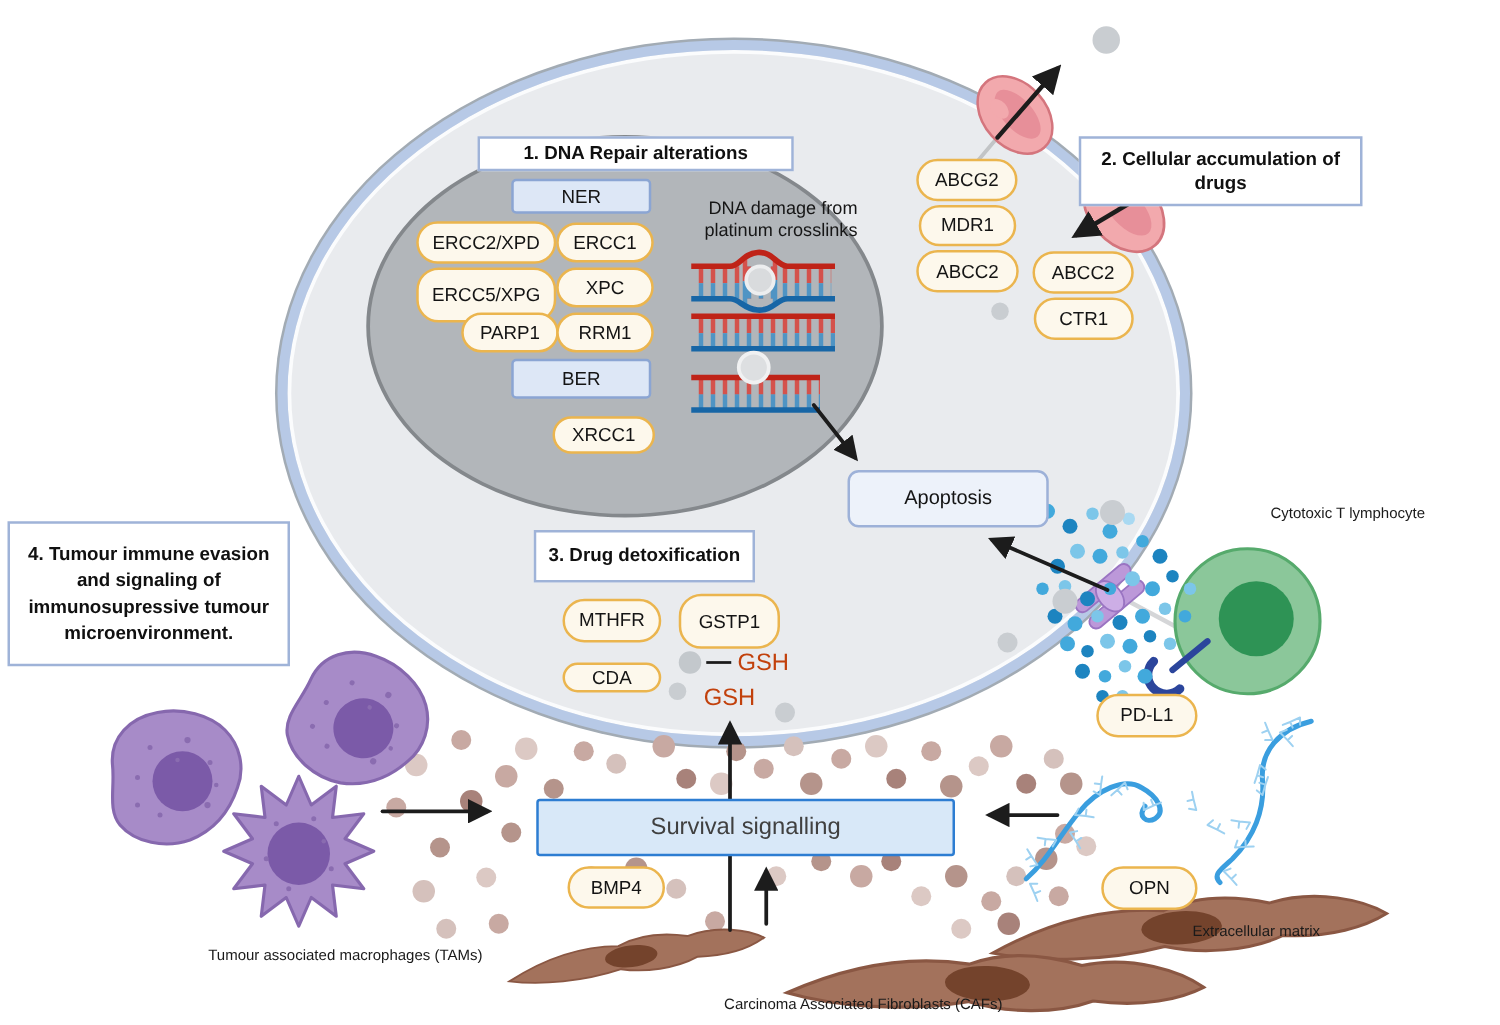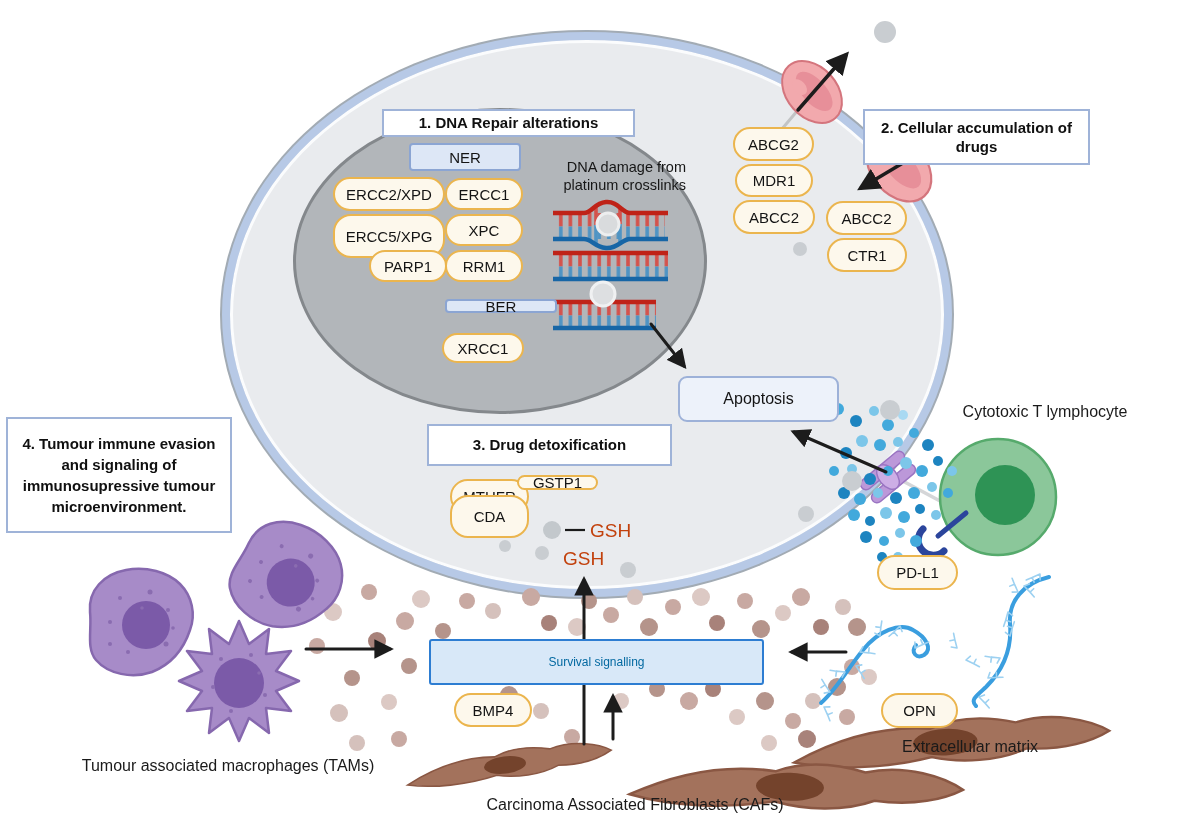--- a/index.html
+++ b/index.html
@@ -36,23 +36,23 @@
   .subbox {
     background: #dde7f6; border: 2px solid #8ba5d3; border-radius: 4px;
     font-size: 15px; color: #141414;
   }
   .apobox {
     background: #edf2fa; border: 2px solid #9db1d8; border-radius: 9px;
     font-size: 16px; color: #141414;
   }
   .survbox {
     background: #d8e8f8; border: 2.5px solid #2d7dd2; border-radius: 3px;
-    font-size: 12px; color: #0369a1;
-  }
-  .capt { position: absolute; font-size: 16px; color: #1a1a1a; text-align: center; }
+    font-size: 19px; color: #404040;
+  }
+  .capt { position: absolute; font-size: 12px; color: #1a1a1a; text-align: right; }
   .smalltxt { position: absolute; font-size: 19px; color: #c2410c; }
   .dnacapt { position: absolute; font-size: 14.5px; line-height: 1.25; text-align: right; color: #161616; }
 </style>
 </head>
 <body>
 
 <div class="canvas">
 
   <div class="cell-body"></div>
   <div class="nucleus"></div>
@@ -315,37 +315,37 @@
   </svg>
 
   <div class="lbl numbox" style="left:382px;top:109px;width:253px;height:28px;">1. DNA Repair alterations</div>
   <div class="lbl subbox" style="left:409px;top:143px;width:112px;height:28px;">NER</div>
   <div class="lbl pill" style="left:333px;top:177px;width:112px;height:34px;">ERCC2/XPD</div>
   <div class="lbl pill" style="left:445px;top:178px;width:78px;height:32px;">ERCC1</div>
   <div class="lbl pill" style="left:333px;top:214px;width:112px;height:44px;text-align:center;">ERCC5/XPG</div>
   <div class="lbl pill" style="left:445px;top:214px;width:78px;height:32px;">XPC</div>
   <div class="lbl pill" style="left:369px;top:250px;width:78px;height:32px;">PARP1</div>
   <div class="lbl pill" style="left:445px;top:250px;width:78px;height:32px;">RRM1</div>
-  <div class="lbl subbox" style="left:409px;top:299px;width:112px;height:14px;margin-left:36px;">BER</div>
+  <div class="lbl subbox" style="left:409px;top:287px;width:112px;height:32px;">BER</div>
   <div class="lbl pill" style="left:442px;top:333px;width:82px;height:30px;">XRCC1</div>
   <div class="dnacapt" style="left:534px;top:158px;width:152px;">DNA damage from platinum crosslinks</div>
 
   <div class="lbl numbox" style="left:863px;top:61px;width:227px;height:56px;padding:4px 10px;margin-top:48px;">2. Cellular accumulation of drugs</div>
   <div class="lbl pill" style="left:733px;top:127px;width:81px;height:34px;">ABCG2</div>
   <div class="lbl pill" style="left:735px;top:164px;width:78px;height:33px;">MDR1</div>
   <div class="lbl pill" style="left:733px;top:200px;width:82px;height:34px;">ABCC2</div>
   <div class="lbl pill" style="left:826px;top:201px;width:81px;height:34px;">ABCC2</div>
   <div class="lbl pill" style="left:827px;top:238px;width:80px;height:34px;">CTR1</div>
 
   <div class="lbl apobox" style="left:678px;top:376px;width:161px;height:46px;">Apoptosis</div>
 
-  <div class="lbl numbox" style="left:427px;top:424px;width:245px;height:42px;text-align:right;">3. Drug detoxification</div>
+  <div class="lbl numbox" style="left:427px;top:424px;width:177px;height:42px;text-align:right;">3. Drug detoxification</div>
   <div class="lbl pill" style="left:450px;top:479px;width:79px;height:35px;">MTHFR</div>
-  <div class="lbl pill" style="left:517px;top:475px;width:81px;height:15px;">GSTP1</div>
-  <div class="lbl pill" style="left:450px;top:495px;width:79px;height:43px;">CDA</div>
+  <div class="lbl pill" style="left:543px;top:475px;width:81px;height:44px;">GSTP1</div>
+  <div class="lbl pill" style="left:450px;top:530px;width:79px;height:24px;">CDA</div>
   <div class="smalltxt" style="left:590px;top:520px;">GSH</div>
   <div class="smalltxt" style="left:563px;top:548px;">GSH</div>
 
   <div class="lbl numbox" style="left:6px;top:417px;width:226px;height:116px;padding:6px 4px;line-height:1.4;">4. Tumour immune evasion and signaling of immunosupressive tumour microenvironment.</div>
 
   <div class="lbl survbox" style="left:429px;top:639px;width:335px;height:46px;">Survival signalling</div>
   <div class="lbl pill" style="left:454px;top:693px;width:78px;height:34px;">BMP4</div>
 
   <div class="lbl pill" style="left:877px;top:555px;width:81px;height:35px;">PD-L1</div>
   <div class="lbl pill" style="left:881px;top:693px;width:77px;height:35px;">OPN</div>

